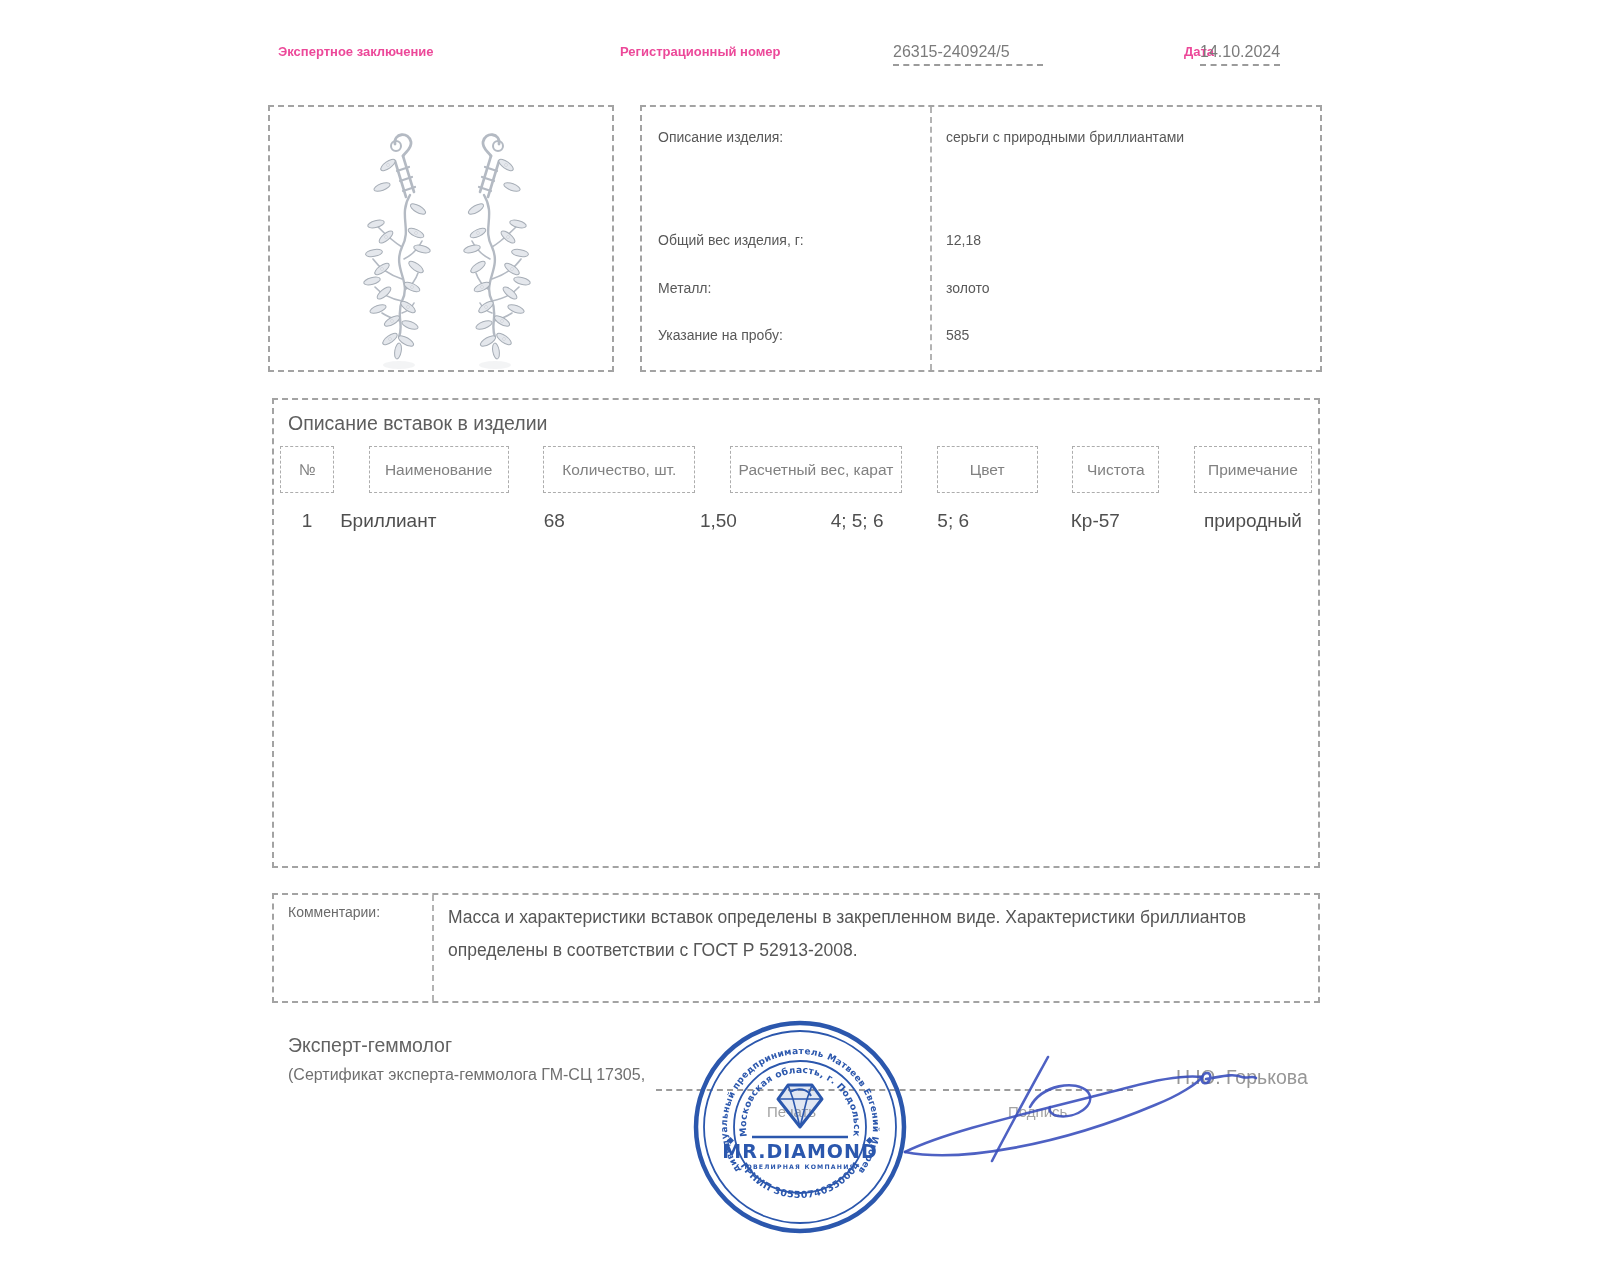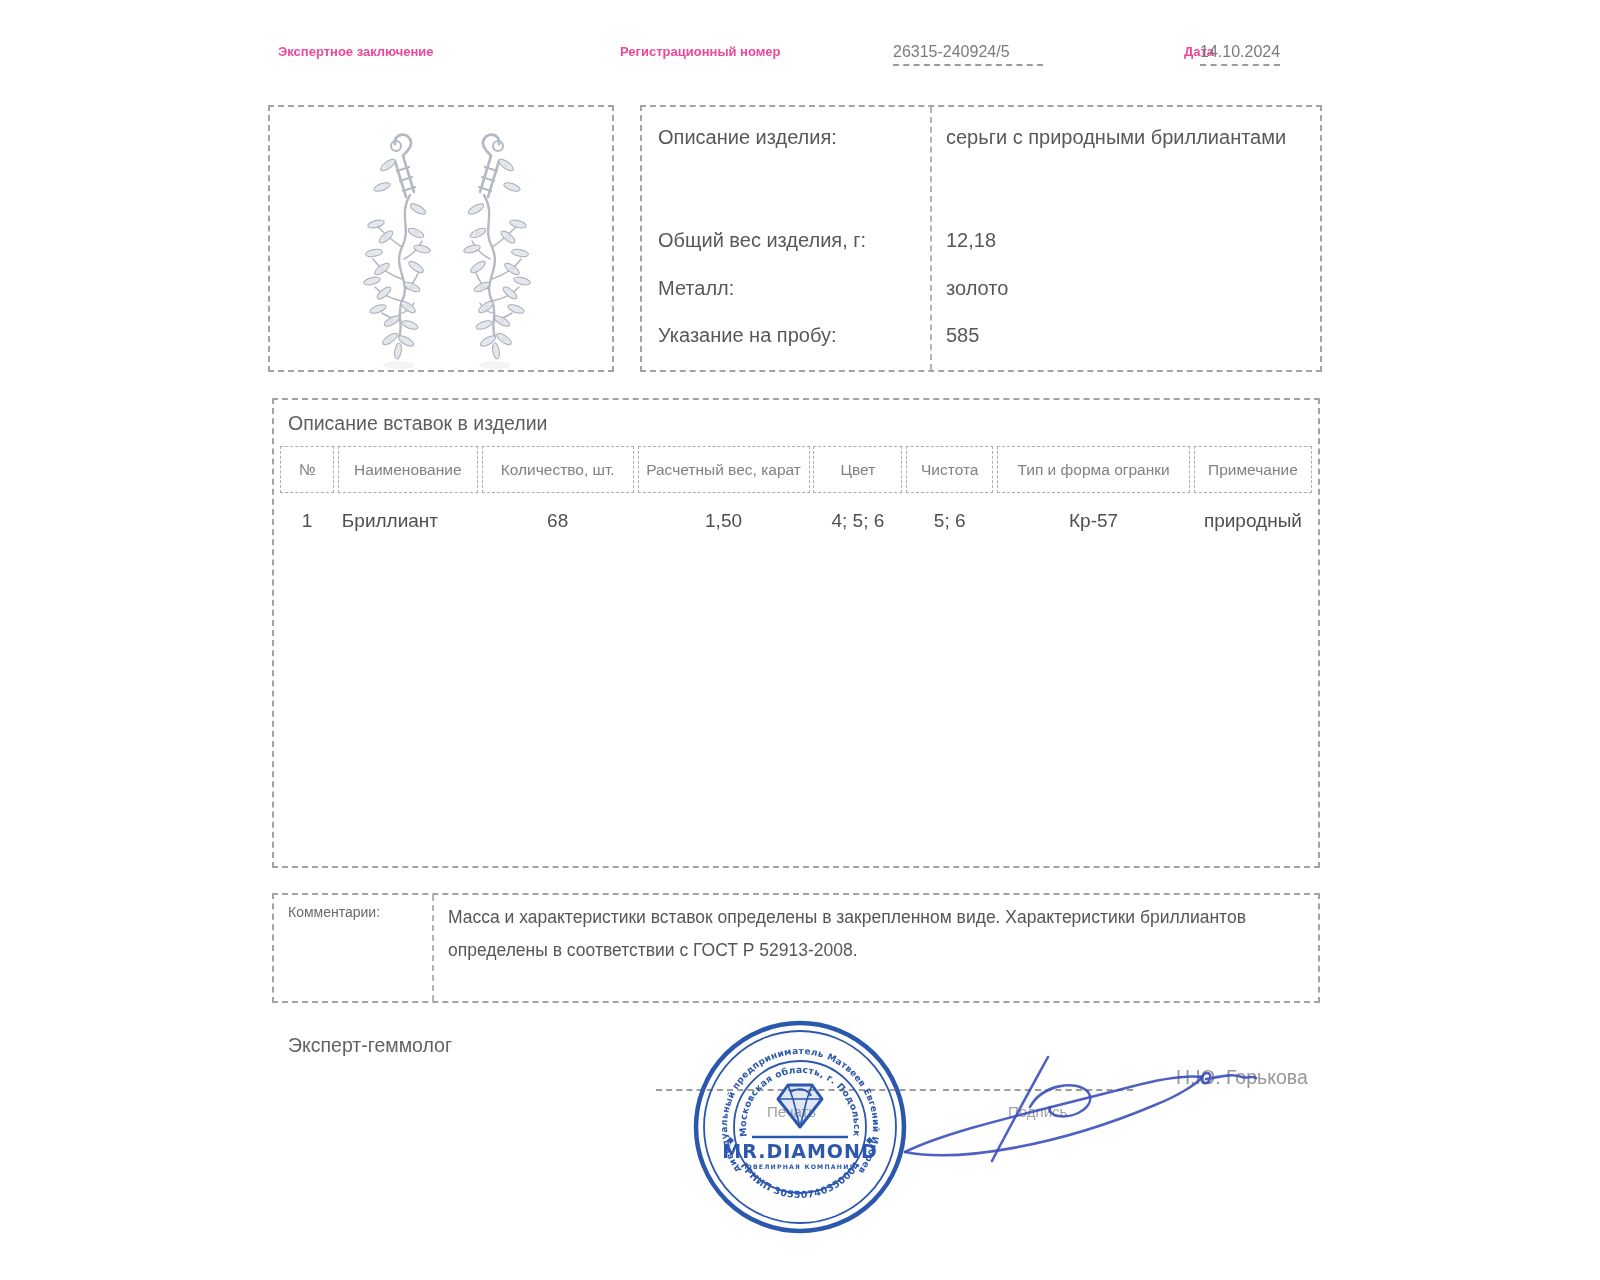--- a/index.html
+++ b/index.html
@@ -6,33 +6,33 @@
   body{width:1600px;height:1280px;position:relative;overflow:hidden;
        font-family:"Liberation Sans", sans-serif;color:#585858;}
   .abs{position:absolute;}
   .dashedbox{border:2px dashed #a3a3a3;box-sizing:border-box;background:#fff;}
   .dashline{border-top:2px dashed #9c9c9c;height:0;}
   .underline-dash{border-bottom:2px dashed #9b9b9b;padding-bottom:3px;}
   
   .hdr-label{font-size:13px;font-weight:bold;color:#ec4899;}
   .hdr-value{font-size:16px;color:#7b7b7b;}
   
-  .info-row-label,.info-row-value{font-size:20px;color:#585858;line-height:24px;}
+  .info-row-label,.info-row-value{font-size:14px;color:#585858;line-height:24px;}
   .vdash{border-left:2px dashed #b3b3b3;}
   
   .tbl-title{font-size:19.5px;color:#5e5e5e;}
   .flexrow{display:flex;justify-content:space-between;}
   .th{border:1.5px dashed #adadad;box-sizing:border-box;display:flex;
       align-items:center;justify-content:center;font-size:15.5px;color:#818181;
       text-align:center;padding:0 3px;}
   .td{display:flex;align-items:center;justify-content:center;
       font-size:19px;color:#4f4f4f;box-sizing:border-box;}
   .td.left{justify-content:flex-start;padding-left:4px;}
   .w0{width:54px}.w1{width:140px}.w2{width:152px}.w3{width:172px}
-  .w4{width:89px}.w5{width:87px}.w6{width:193px}.w7{width:118px}
+  .w4{width:101px}.w5{width:87px}.w6{width:193px}.w7{width:118px}
   
   .cmt-label{font-size:14px;color:#6a6a6a;}
   .cmt-text{font-size:17.5px;line-height:33px;color:#565656;width:850px;}
   
   .expert-title{font-size:19.5px;color:#626262;}
   .cert-line{font-size:16px;line-height:26px;color:#6f6f6f;}
   .caption{font-size:15px;color:#a3a3a3;}
   .expert-name{font-size:19.5px;color:#979797;}
   .stamp{color:var(--stamp-blue,#2b57ad);}
   .stamp text{fill:currentColor;font-family:"DejaVu Sans", sans-serif;font-weight:bold;}
@@ -123,21 +123,20 @@
 <div class="abs dashedbox" style="left:272px;top:398px;width:1048px;height:470px;">
   <div class="abs tbl-title" style="left:14px;top:12px;">Описание вставок в изделии</div>
 
   <div class="abs flexrow" style="left:6px;right:6px;top:46px;height:47px;">
     <div class="th w0">№</div>
     <div class="th w1">Наименование</div>
     <div class="th w2">Количество, шт.</div>
     <div class="th w3">Расчетный вес, карат</div>
     <div class="th w4">Цвет</div>
     <div class="th w5">Чистота</div>
-    <div class="th w6">Тип и форма огранки</div>
     <div class="th w7">Примечание</div>
   </div>
 
   <div class="abs flexrow" style="left:6px;right:6px;top:104px;height:34px;">
     <div class="td w0">1</div>
     <div class="td w1 left">Бриллиант</div>
     <div class="td w2">68</div>
     <div class="td w3">1,50</div>
     <div class="td w4">4; 5; 6</div>
     <div class="td w5">5; 6</div>
@@ -147,20 +146,21 @@
 </div>
 
 <div class="abs dashedbox" style="left:272px;top:893px;width:1048px;height:110px;">
   <div class="abs vdash" style="left:158px;top:0;bottom:0;"></div>
   <div class="abs cmt-label" style="left:14px;top:9px;">Комментарии:</div>
   <div class="abs cmt-text" style="left:174px;top:6px;">Масса и характеристики вставок определены в закрепленном виде. Характеристики бриллиантов определены в соответствии с ГОСТ Р 52913-2008.</div>
 </div>
 
 <div class="abs expert-title" style="left:288px;top:1034px;">Эксперт-геммолог</div>
 <div class="abs" style="left:288px;top:1062px;">
+  <div class="cert-line">(Сертификат эксперта-геммолога ГМ-СЦ 17305,</div>
 </div>
 
 <div class="abs dashline" style="left:656px;top:1089px;width:280px;z-index:1;"></div>
 <div class="abs caption" style="left:767px;top:1103px;z-index:1;">Печать</div>
 
 <div class="abs dashline" style="left:943px;top:1089px;width:190px;z-index:1;"></div>
 <div class="abs caption" style="left:1008px;top:1103px;z-index:1;">Подпись</div>
 
 <div class="abs expert-name" style="left:1176px;top:1066px;">Н.Ю. Горькова</div>
 

